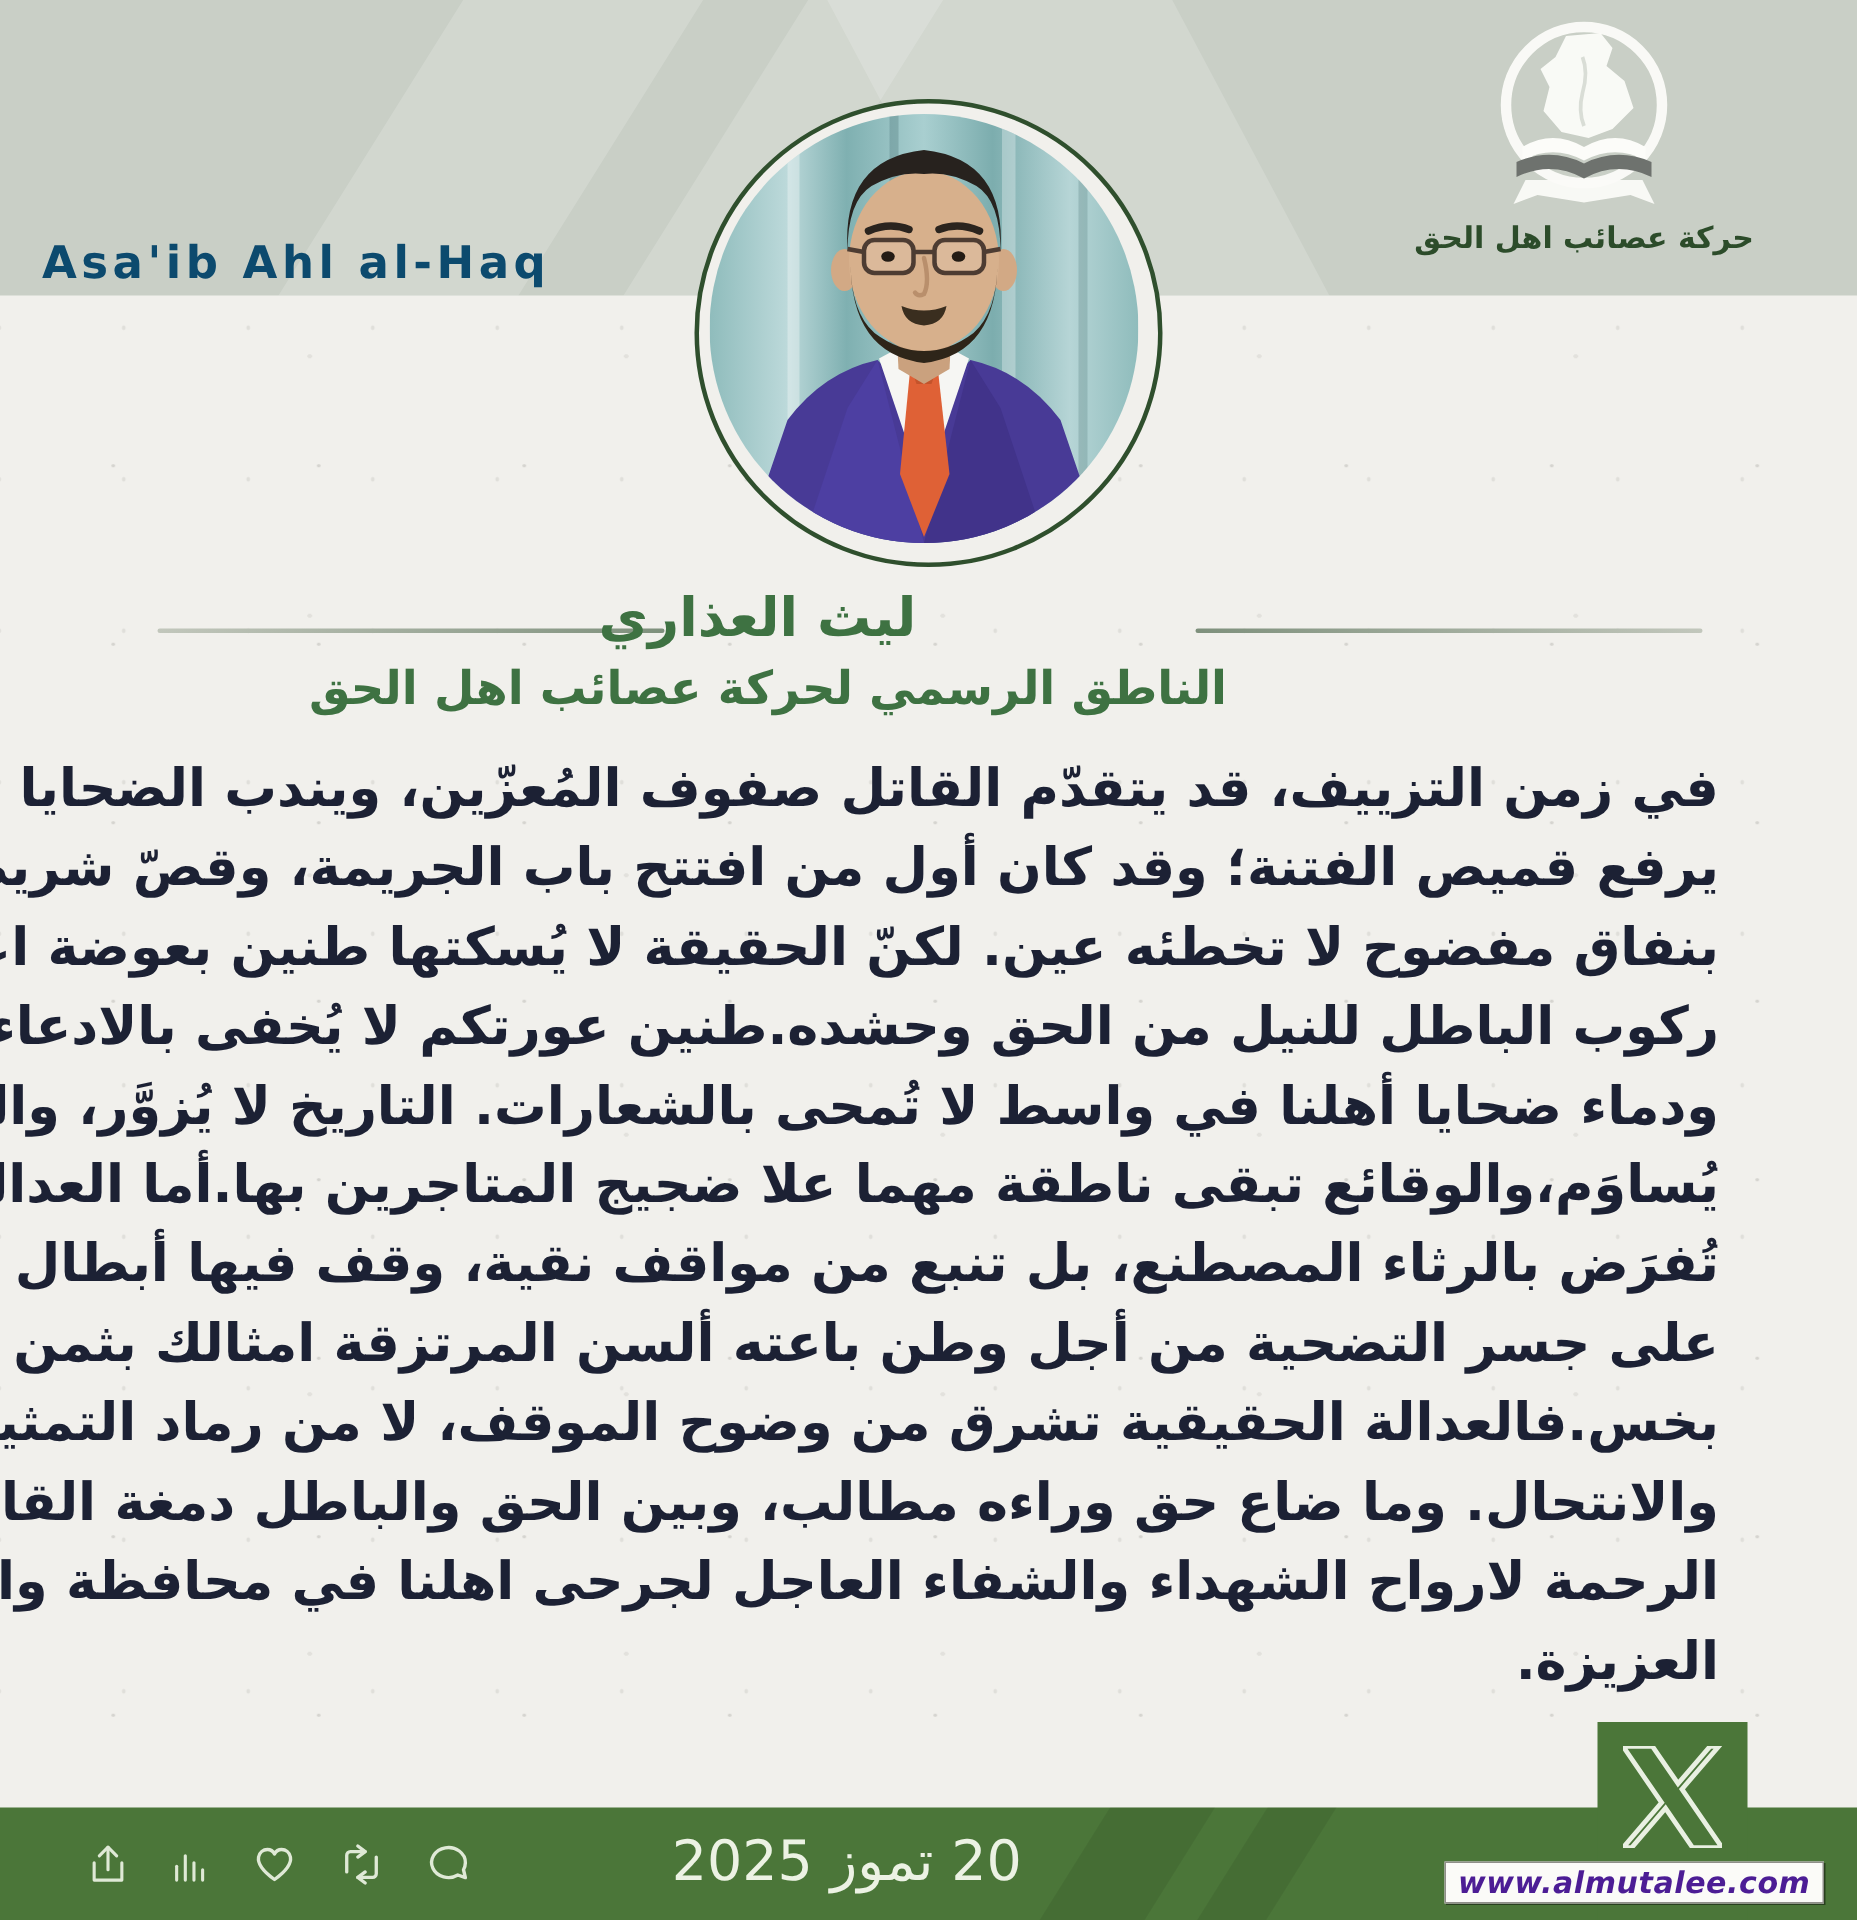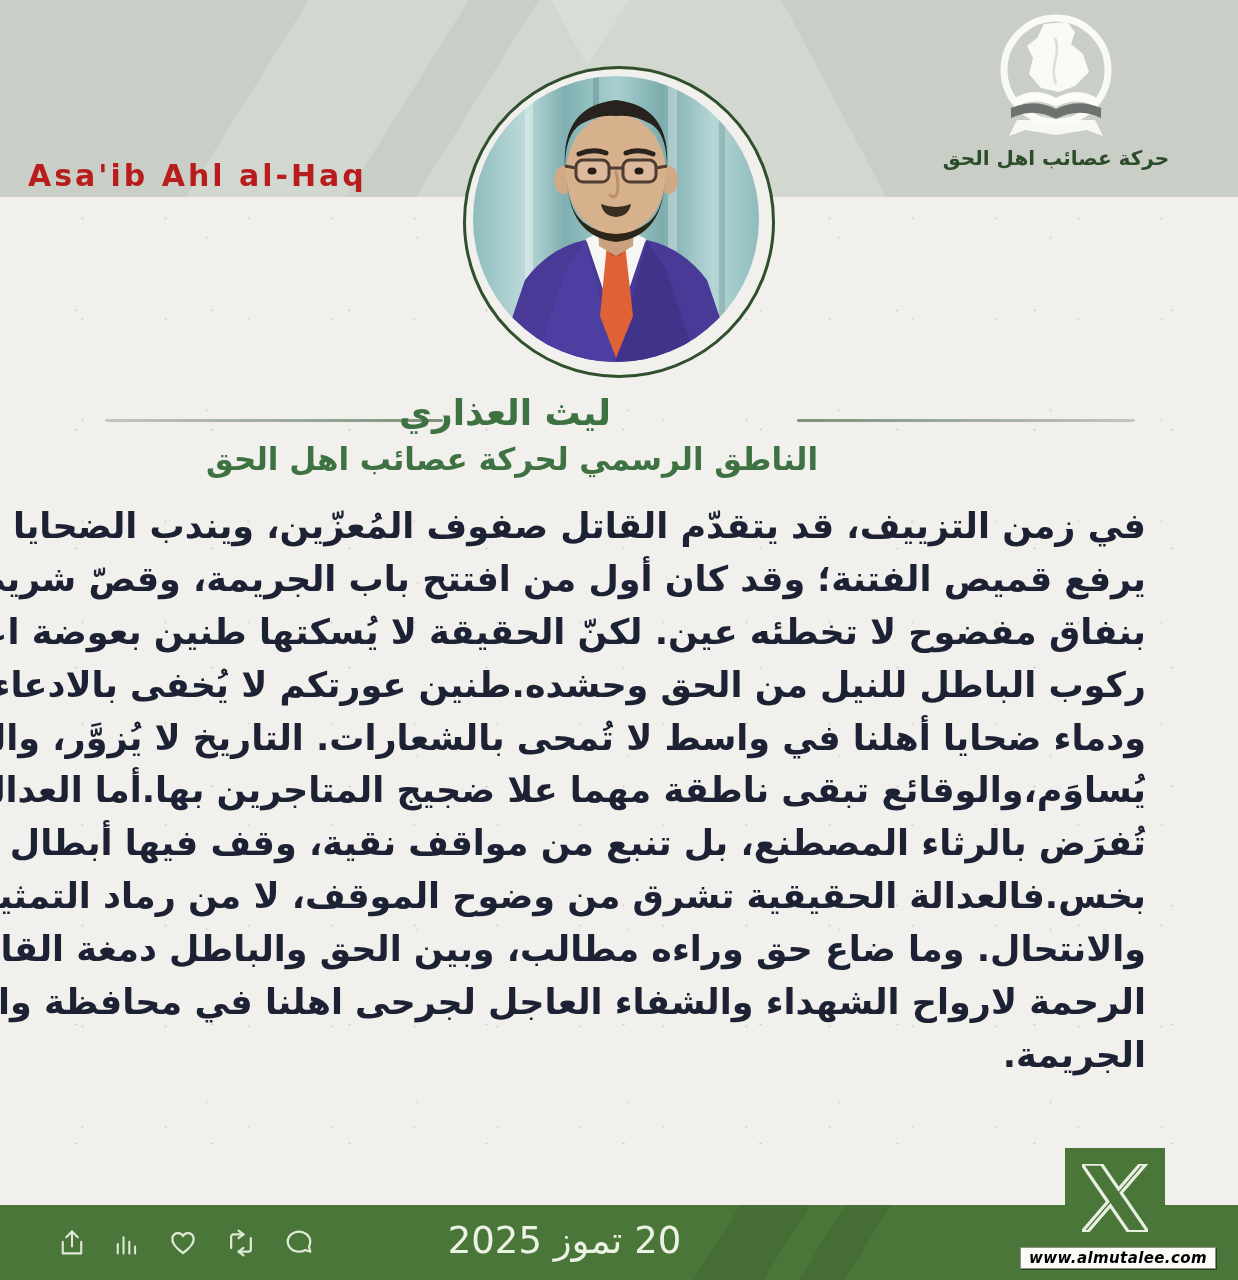--- a/index.html
+++ b/index.html
@@ -15,21 +15,21 @@
     font-family:"DejaVu Sans", sans-serif;
   }
   
   .top-band{position:absolute;left:0;top:0;width:1238px;height:197px;background:#c9cfc6;overflow:hidden;}
   .band-stripe{position:absolute;top:-40px;height:300px;background:rgba(255,255,255,.17);transform:skewX(-32deg);}
   .band-stripe.s1{left:240px;width:160px;}
   .band-stripe.s2{left:470px;width:90px;}
   .band-stripe.s3{left:610px;width:230px;transform:skewX(28deg);}
   .brand-en{
     position:absolute;left:28px;top:158px;
-    font-size:30px;font-weight:bold;letter-spacing:3px;color:#b91c1c;
+    font-size:30px;font-weight:bold;letter-spacing:3px;color:#0c4a6e;
   }
   .logo-col{position:absolute;right:62px;top:10px;width:240px;text-align:center;}
   .brand-ar{
     margin-top:4px;font-size:20px;font-weight:bold;color:#2c4c2a;direction:rtl;
   }
   
   .avatar-ring{
     position:absolute;left:50%;top:66px;transform:translateX(-50%);
     width:306px;height:306px;border-radius:50%;
     border:3px solid #2f4f2d;background:#f1f0ec;z-index:3;
@@ -71,21 +71,21 @@
     font-size:37px;color:#ecf2e4;direction:rtl;
   }
   .x-block{
     position:absolute;right:73px;bottom:0;width:100px;height:132px;background:#4b7639;z-index:4;
     display:flex;justify-content:center;
   }
   .x-block svg{margin-top:16px;}
   .site-watermark{
     position:absolute;right:22px;bottom:11px;z-index:5;
     background:#fbfbf8;border:1px solid #8f8f8a;box-shadow:1px 1px 0 rgba(0,0,0,.45);
-    padding:1px 8px;font-size:15px;font-weight:bold;font-style:italic;color:#000000;letter-spacing:.4px;text-align:right;
+    padding:1px 8px;font-size:20px;font-weight:bold;font-style:italic;color:#4c1d95;letter-spacing:.4px;text-align:right;
   }
 </style>
 </head>
 <body>
 
 <div class="canvas">
 
   <div class="top-band">
     <div class="band-stripe s1"></div>
     <div class="band-stripe s2"></div>
@@ -169,24 +169,25 @@
   <div class="speaker-title">الناطق الرسمي لحركة عصائب اهل الحق</div>
 
   <div class="body-text">
     <div class="body-line">في زمن التزييف، قد يتقدّم القاتل صفوف المُعزّين، ويندب الضحايا وهو</div>
     <div class="body-line">يرفع قميص الفتنة؛ وقد كان أول من افتتح باب الجريمة، وقصّ شريطها</div>
     <div class="body-line">بنفاق مفضوح لا تخطئه عين. لكنّ الحقيقة لا يُسكتها طنين بعوضة اعتادت</div>
     <div class="body-line">ركوب الباطل للنيل من الحق وحشده.طنين عورتكم لا يُخفى بالادعاءات،</div>
     <div class="body-line">ودماء ضحايا أهلنا في واسط لا تُمحى بالشعارات. التاريخ لا يُزوَّر، والدم لا</div>
     <div class="body-line">يُساوَم،والوقائع تبقى ناطقة مهما علا ضجيج المتاجرين بها.أما العدالة، فلا</div>
     <div class="body-line">تُفرَض بالرثاء المصطنع، بل تنبع من مواقف نقية، وقف فيها أبطال الحق</div>
+    <div class="body-line">على جسر التضحية من أجل وطن باعته ألسن المرتزقة امثالك بثمن</div>
     <div class="body-line">بخس.فالعدالة الحقيقية تشرق من وضوح الموقف، لا من رماد التمثيل</div>
     <div class="body-line">والانتحال. وما ضاع حق وراءه مطالب، وبين الحق والباطل دمغة القانون.</div>
     <div class="body-line">الرحمة لارواح الشهداء والشفاء العاجل لجرحى اهلنا في محافظة واسط</div>
-    <div class="body-line last">الجريمة.</div>
+    <div class="body-line last">العزيزة.</div>
   </div>
 
   <div class="footer-bar">
     <div class="bar-stripe b1"></div>
     <div class="bar-stripe b2"></div>
     <div class="bar-date">20 تموز 2025</div>
     <div class="social-icons">
       <span>
         <svg width="28" height="30" viewBox="0 0 24 26" fill="none" stroke="#dfe9d6" stroke-width="1.8" stroke-linecap="round" stroke-linejoin="round">
           <path d="M4 12 v10 h16 v-10"></path>

